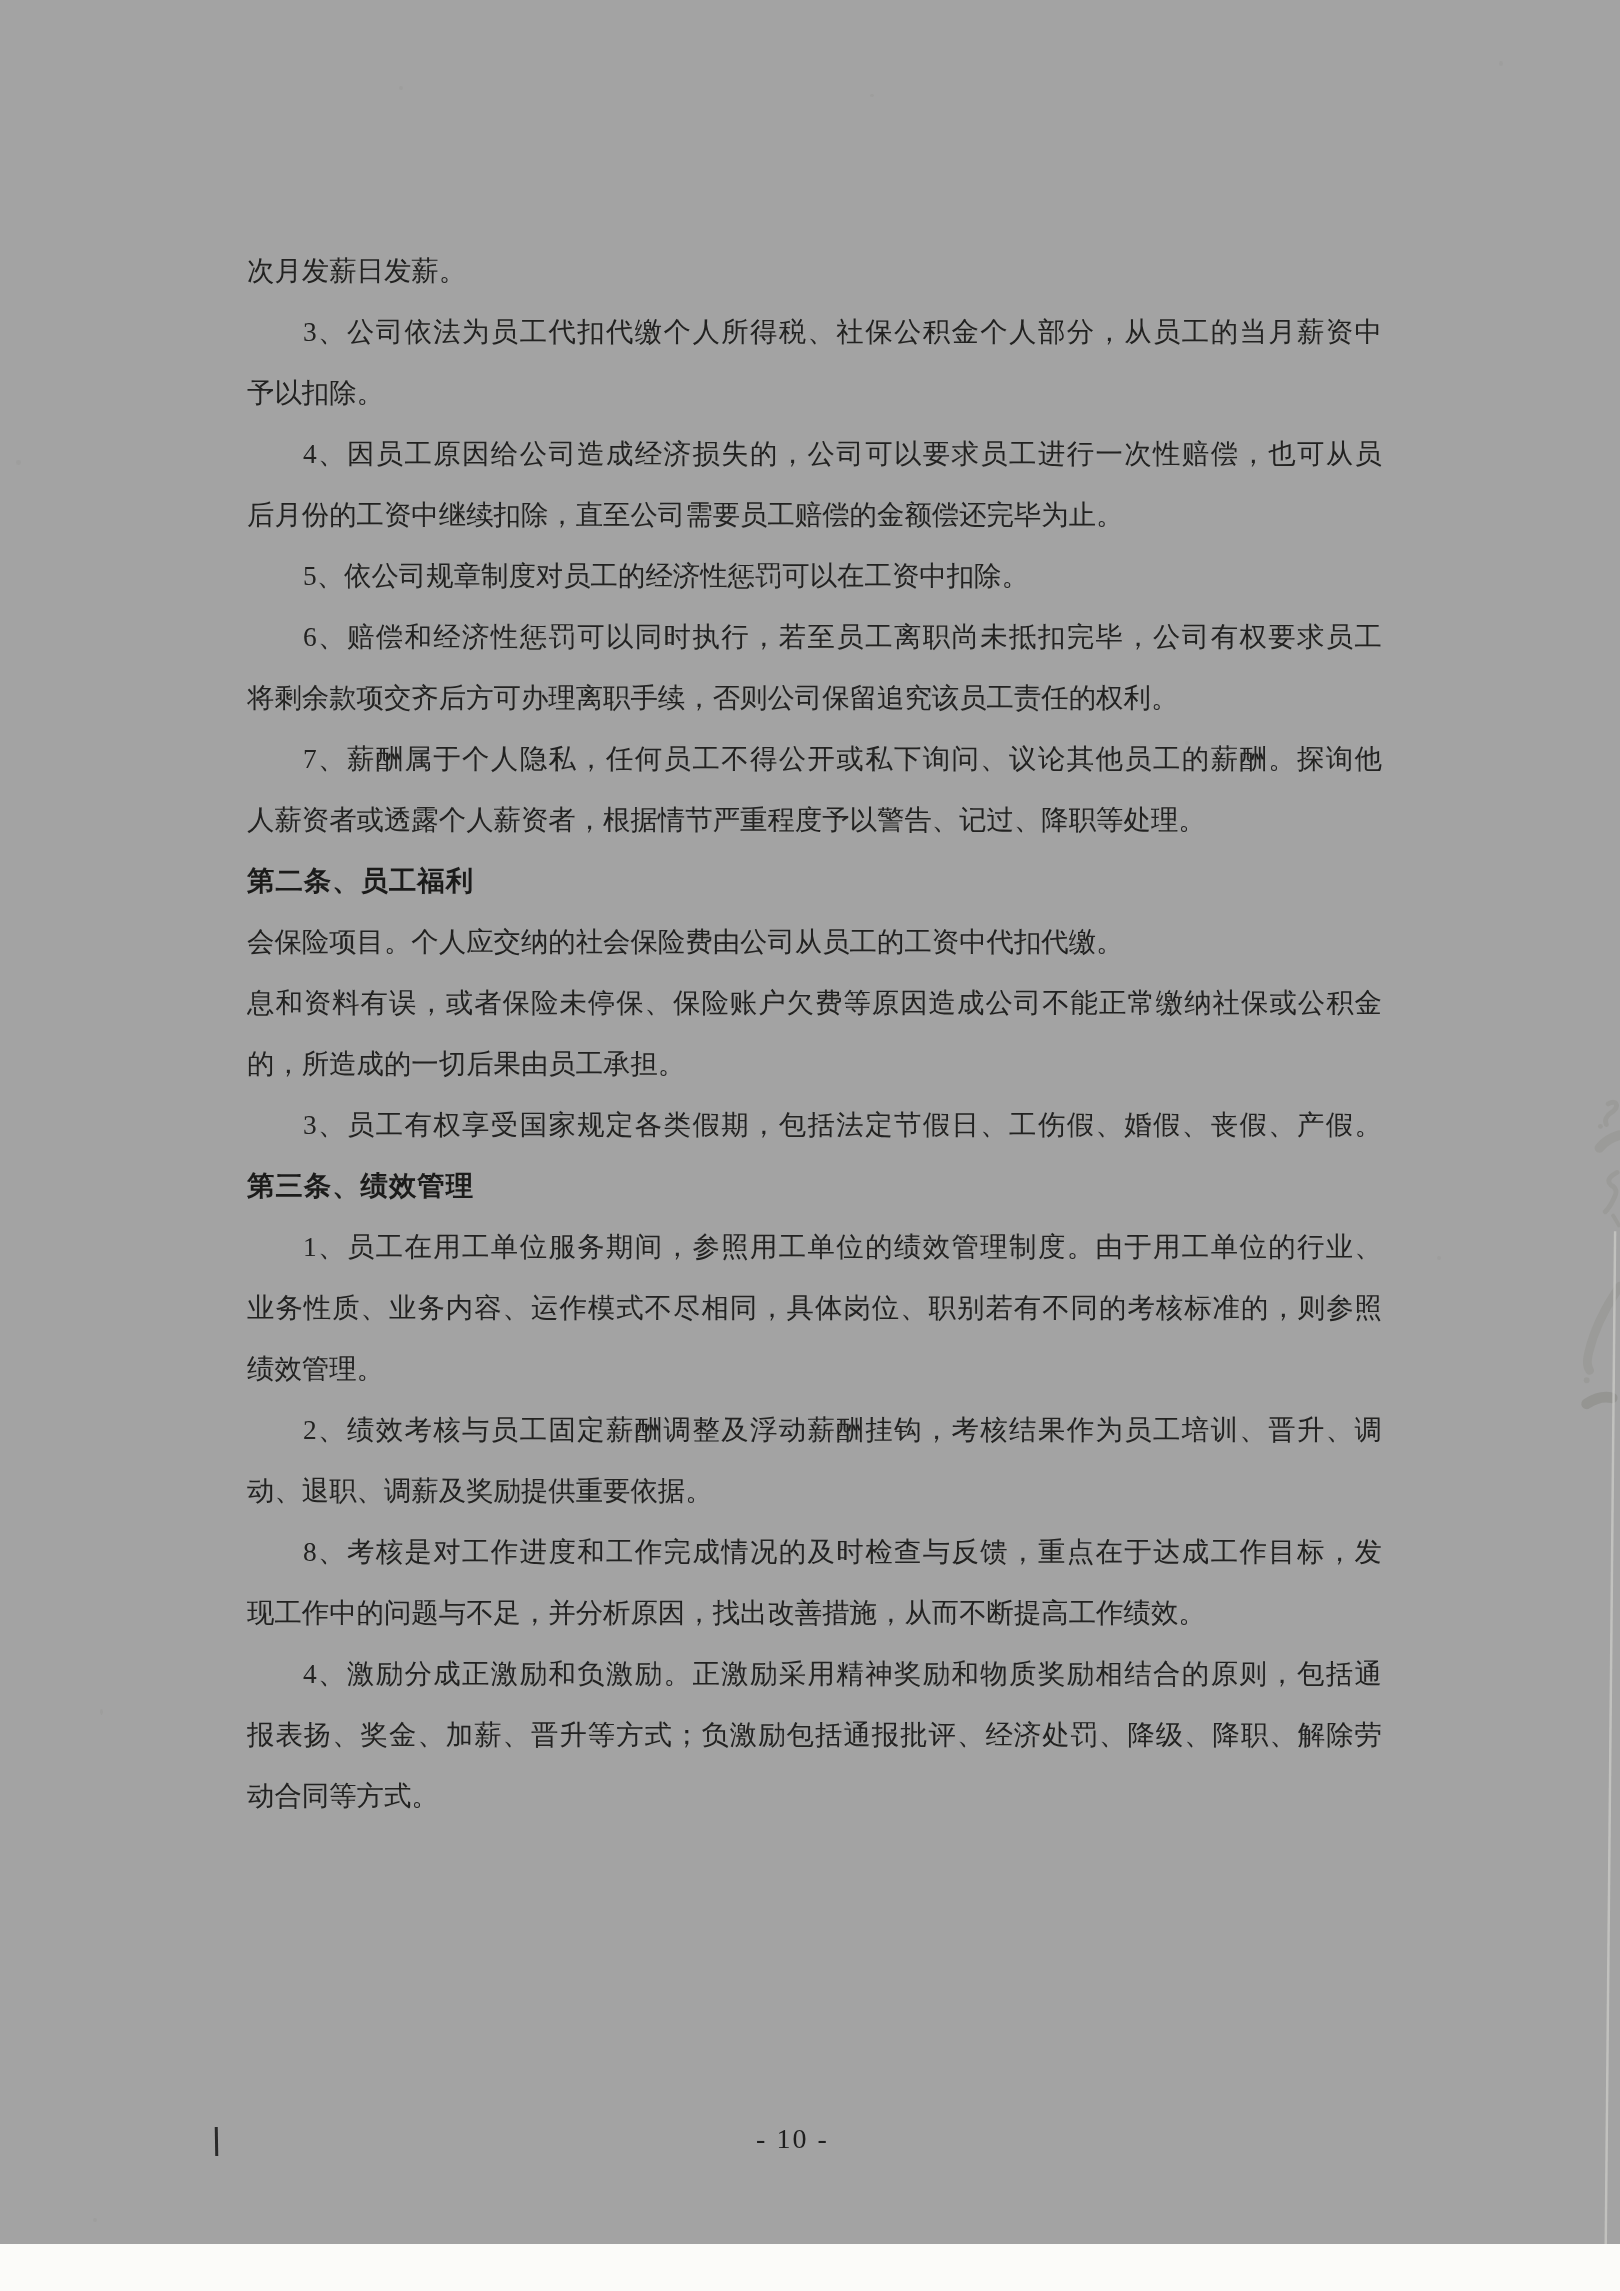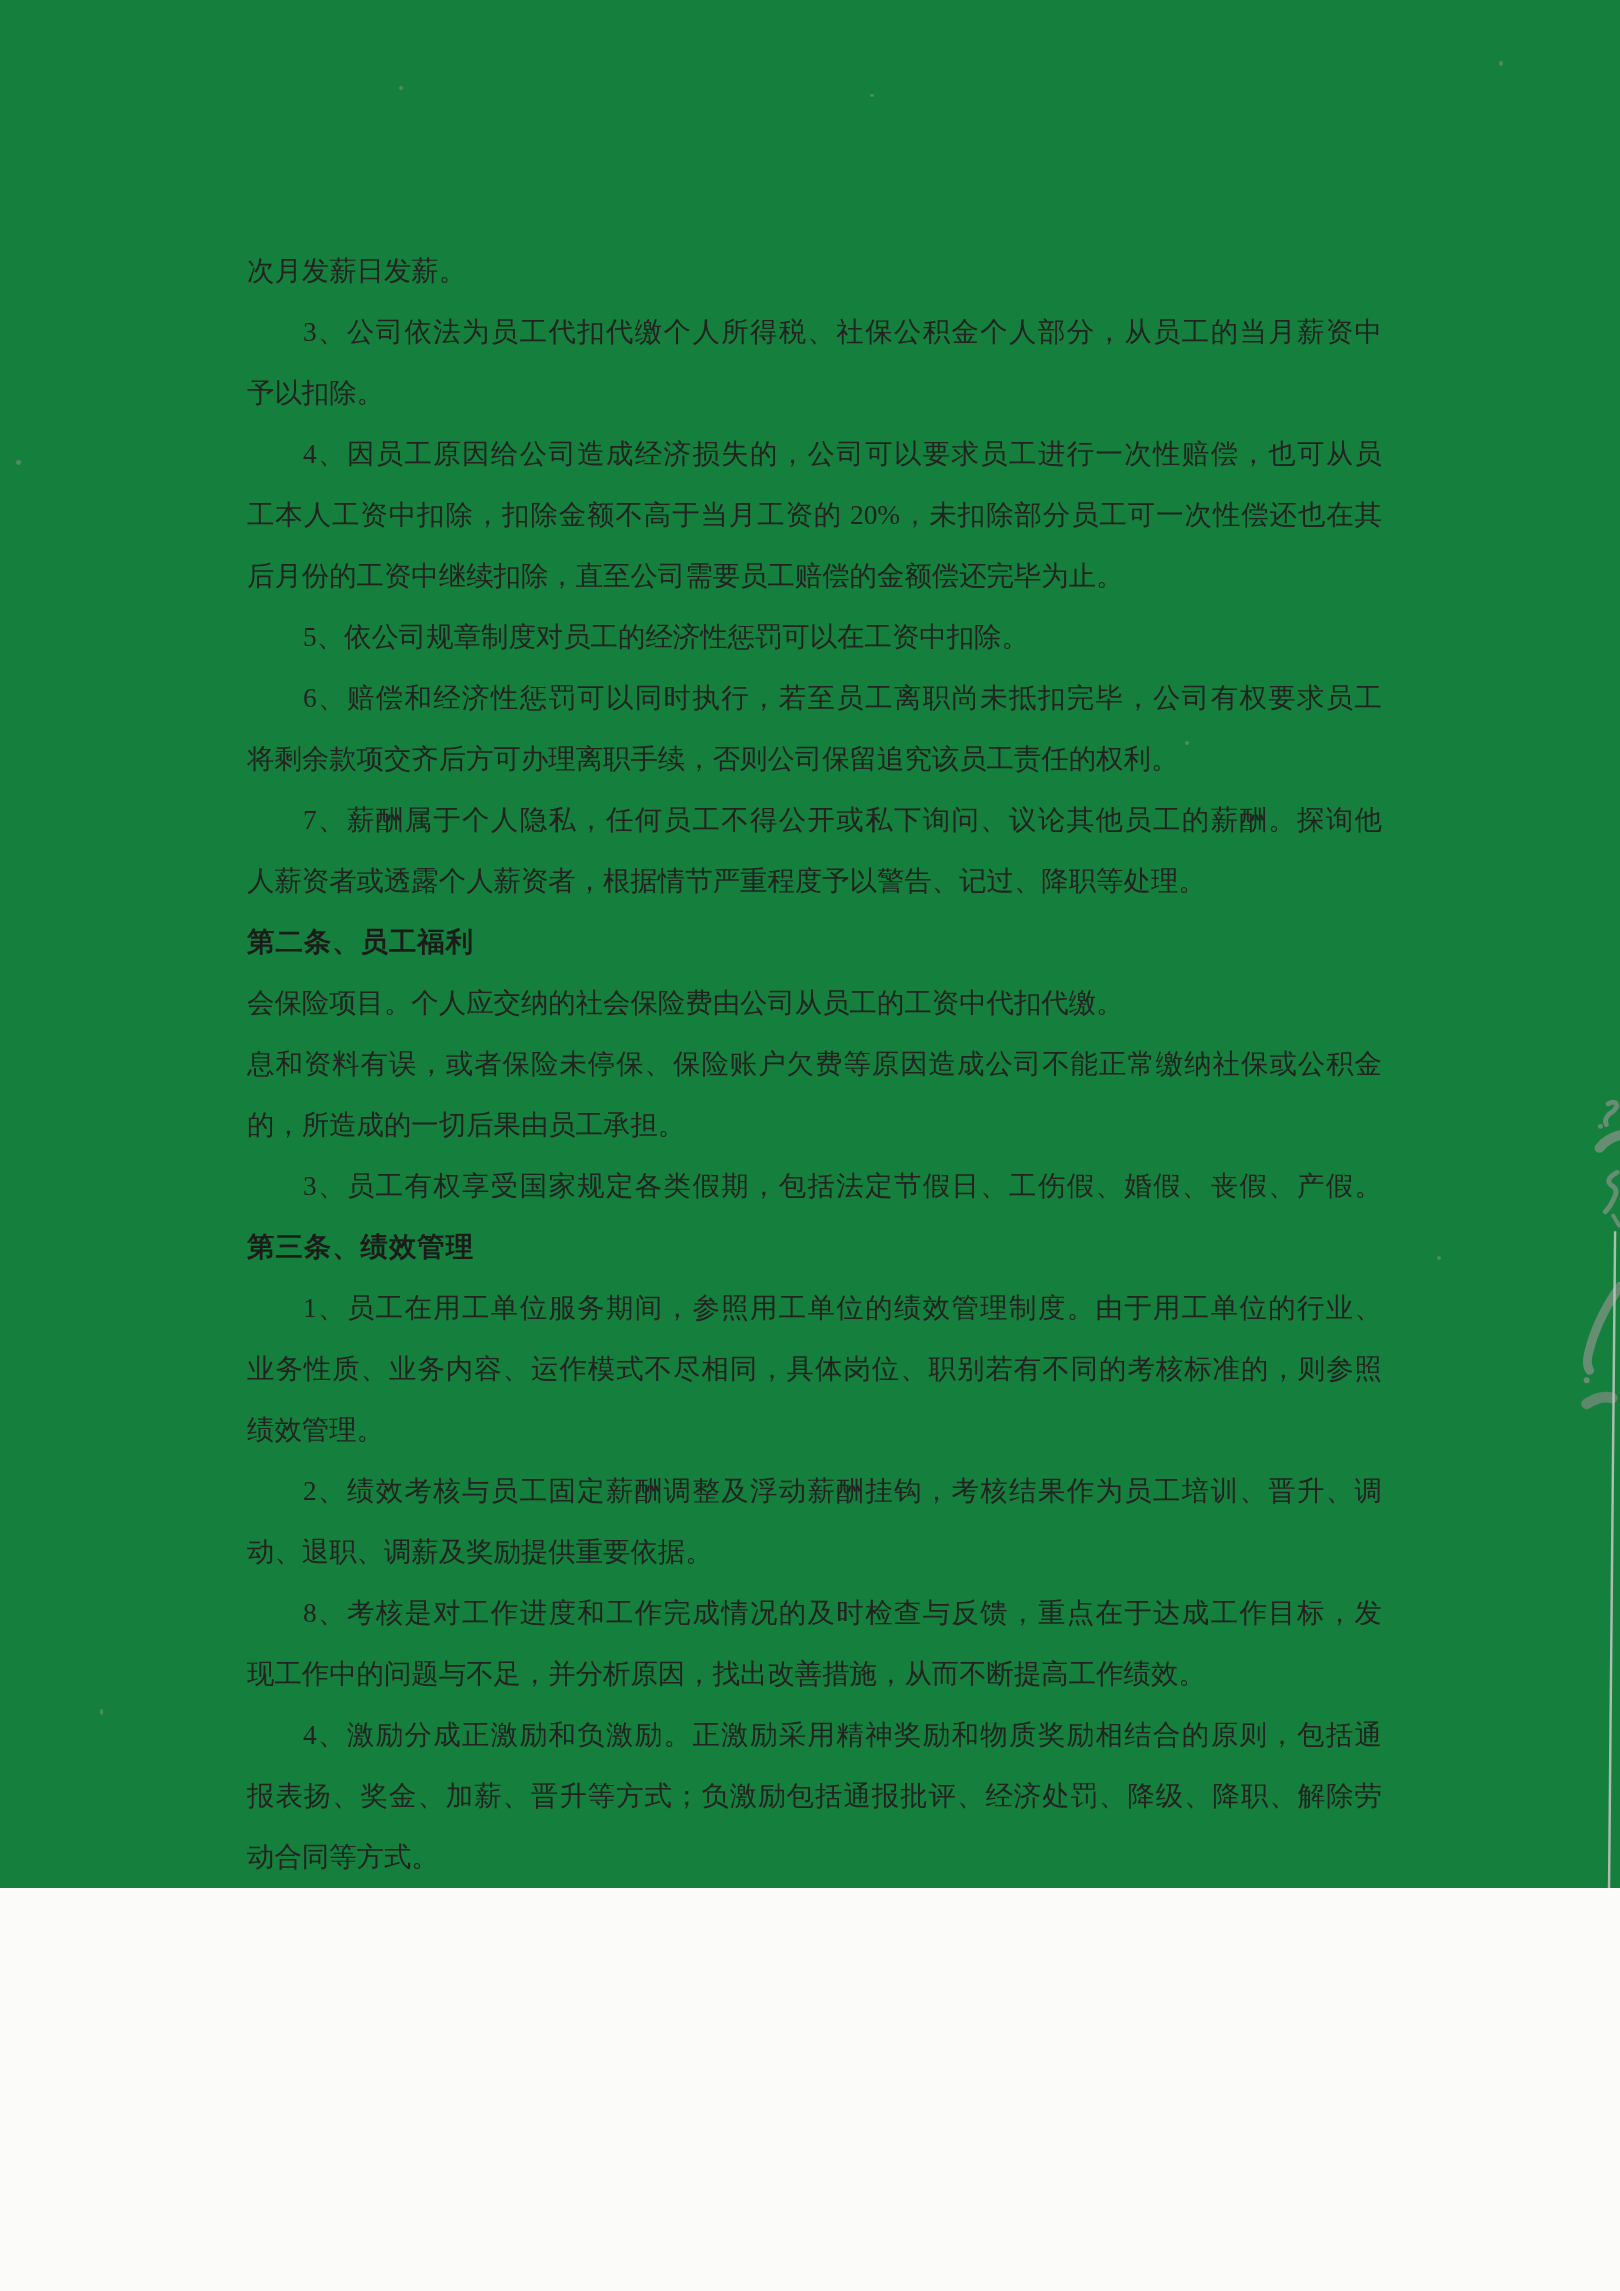--- a/index.html
+++ b/index.html
@@ -4,22 +4,22 @@
 <style>
   html, body {
     margin: 0;
     padding: 0;
     background: #fbfbf9;
     font-family: "Liberation Serif", "DejaVu Serif", serif;
   }
   .page {
     position: relative;
     width: 1620px;
-    height: 1888px;
-    background: #15803d;
+    height: 2244px;
+    background: #a3a3a3;
     overflow: hidden;
   }
   .content {
     position: absolute;
     left: 247px;
     top: 241px;
     width: 1135px;
   }
   .line {
     height: 61px;
@@ -74,21 +74,20 @@
 </head>
 <body>
 
 <div class="page">
 
   <div class="content" id="doc-lines">
       <div class="line end">次月发薪日发薪。</div>
       <div class="line fill indent">3、公司依法为员工代扣代缴个人所得税、社保公积金个人部分，从员工的当月薪资中</div>
       <div class="line end">予以扣除。</div>
       <div class="line fill indent">4、因员工原因给公司造成经济损失的，公司可以要求员工进行一次性赔偿，也可从员</div>
-      <div class="line fill">工本人工资中扣除，扣除金额不高于当月工资的 20%，未扣除部分员工可一次性偿还也在其</div>
       <div class="line end">后月份的工资中继续扣除，直至公司需要员工赔偿的金额偿还完毕为止。</div>
       <div class="line end indent">5、依公司规章制度对员工的经济性惩罚可以在工资中扣除。</div>
       <div class="line fill indent">6、赔偿和经济性惩罚可以同时执行，若至员工离职尚未抵扣完毕，公司有权要求员工</div>
       <div class="line end">将剩余款项交齐后方可办理离职手续，否则公司保留追究该员工责任的权利。</div>
       <div class="line fill indent">7、薪酬属于个人隐私，任何员工不得公开或私下询问、议论其他员工的薪酬。探询他</div>
       <div class="line end">人薪资者或透露个人薪资者，根据情节严重程度予以警告、记过、降职等处理。</div>
       <div class="line heading">第二条、员工福利</div>
       <div class="line end">会保险项目。个人应交纳的社会保险费由公司从员工的工资中代扣代缴。</div>
       <div class="line fill">息和资料有误，或者保险未停保、保险账户欠费等原因造成公司不能正常缴纳社保或公积金</div>
       <div class="line end">的，所造成的一切后果由员工承担。</div>

